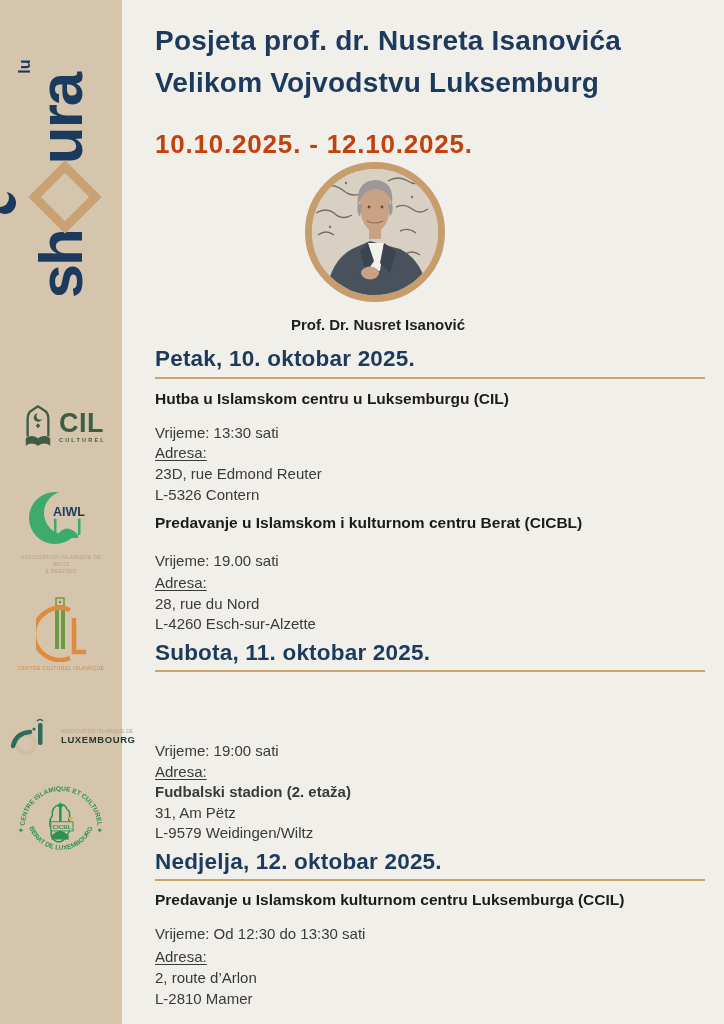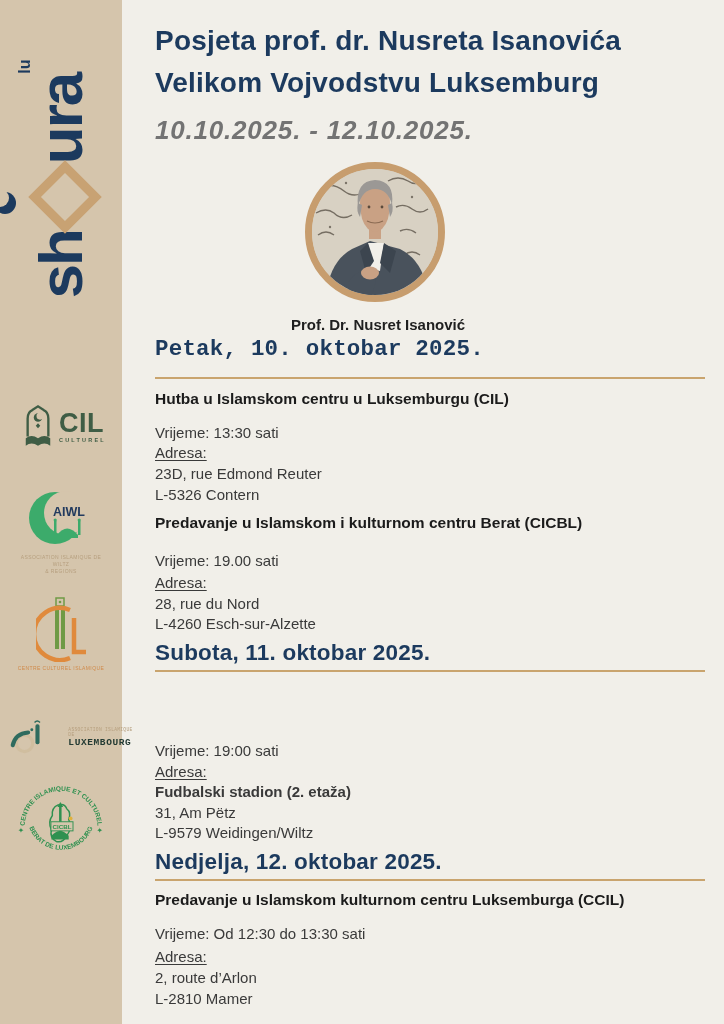--- a/index.html
+++ b/index.html
@@ -23,28 +23,28 @@
   .brand-crescent { position:absolute; left:118px; top:-14px; width:22px; height:22px;
     border-radius:50%; background:#1c3a5e; }
   .brand-crescent::after { content:""; position:absolute; left:7px; top:-3px; width:18px; height:18px;
     border-radius:50%; background:#d5c5ac; }
   .brand-sup { font-size:16px; font-weight:bold; color:#1c3a5e; align-self:flex-start; margin-top:8px; }
   .logo-block { position:absolute; }
   .tinytxt { font-size:5px; letter-spacing:0.4px; text-align:center; color:#b69f7e; line-height:7px; }
   .cil-row { display:flex; align-items:center; gap:5px; }
   .cil-name { font-size:27px; font-weight:bold; color:#3f5d45; line-height:24px; letter-spacing:0.5px; }
   .cil-sub { font-size:5.5px; letter-spacing:2.2px; color:#3f5d45; font-weight:bold; margin-top:2px; }
-  .ail-row { display:flex; align-items:center; gap:22px;font-family:Liberation Mono, monospace; }
+  .ail-row { display:flex; align-items:center; gap:11px; }
   .ail-line1 { font-size:4.6px; letter-spacing:0.3px; color:#b69f7e; }
   .ail-name { font-size:9.5px; font-weight:bold; color:#243b33; letter-spacing:0.6px; }
   
   .title { position:absolute; left:155px; top:20px; width:560px;
     font-size:28px; line-height:42px; font-weight:bold; color:#1c3a5e; letter-spacing:0.2px; }
-  .date { position:absolute; left:155px; top:115px;
-    font-size:26px; font-weight:bold; color:#737373; letter-spacing:0.8px;font-style:italic; }
+  .date { position:absolute; left:155px; top:129px;
+    font-size:26px; font-weight:bold; color:#c2410c; letter-spacing:0.8px; }
   
   .photo-ring { position:absolute; left:305px; top:162px; width:140px; height:140px;
     border-radius:50%; border:7px solid #c79d6e; box-sizing:border-box; overflow:hidden; background:#d8d1c3; }
   .caption { position:absolute; left:155px; top:316px; width:446px; text-align:center;
     font-size:15px; font-weight:bold; color:#1f1f1f; }
   
   .h-day { position:absolute; left:155px; font-size:22.5px; font-weight:bold; color:#1c3a5e; letter-spacing:0.2px; }
   .rule { position:absolute; left:155px; width:550px; height:2px; background:#c9a46e; }
   .ev-title { position:absolute; left:155px; width:545px; font-size:15.5px; font-weight:bold; color:#1b1b1b; line-height:23px; }
   .body-line { position:absolute; left:155px; font-size:15px; color:#3a3a3a; }
@@ -190,21 +190,21 @@
       <path d="M14,126 Q18,92 40,80 L58,72 L88,80 Q112,92 116,126 Z" fill="#49525c"></path>
       <path d="M56,74 L72,74 L68,102 L58,100 Z" fill="#f2f0ea"></path>
       <path d="M56,74 L62,92 L54,104 L48,82 Z" fill="#3c454f"></path>
       <path d="M72,74 L68,94 L78,104 L84,82 Z" fill="#3c454f"></path>
       <path d="M36,114 Q44,100 58,102 L64,112 L60,126 L36,126 Z" fill="#49525c"></path>
       <ellipse cx="58" cy="104" rx="9" ry="6.5" fill="#c9a184"></ellipse>
     </svg>
   </div>
   <div class="caption">Prof. Dr. Nusret Isanović</div>
 
-  <div class="h-day" style="top:336px;font-family:Liberation Mono, monospace;">Petak, 10. oktobar 2025.</div>
+  <div class="h-day" style="top:346px;">Petak, 10. oktobar 2025.</div>
   <div class="rule" style="top:377px;"></div>
 
   <div class="ev-title" style="top:387px;">Hutba u Islamskom centru u Luksemburgu (CIL)</div>
   <div class="body-line" style="top:424px;">Vrijeme: 13:30 sati</div>
   <div class="body-line u" style="top:444px;">Adresa:</div>
   <div class="body-line" style="top:465px;">23D, rue Edmond Reuter</div>
   <div class="body-line" style="top:486px;">L-5326 Contern</div>
 
   <div class="ev-title" style="top:511px;">Predavanje u Islamskom i kulturnom centru Berat (CICBL)</div>
   <div class="body-line" style="top:552px;">Vrijeme: 19.00 sati</div>

